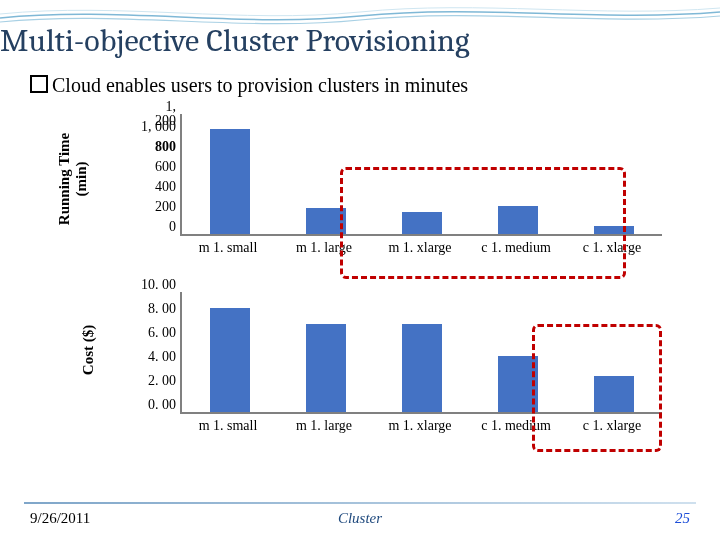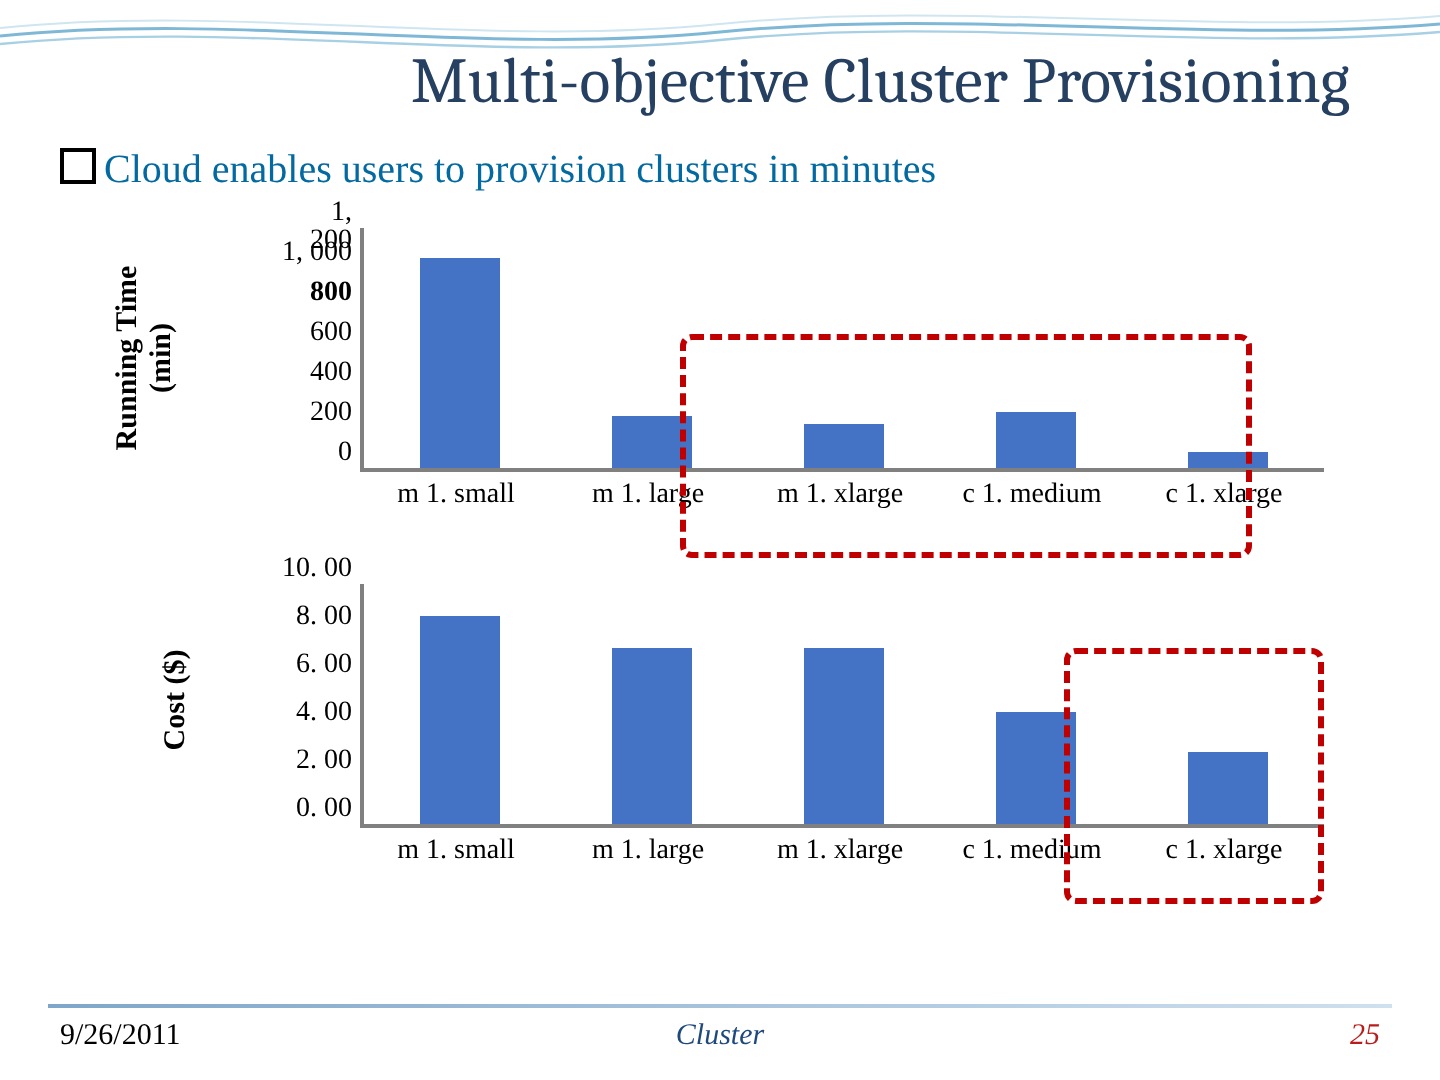--- a/index.html
+++ b/index.html
@@ -1,35 +1,35 @@
 <!DOCTYPE html>
 <html><head>
 <meta charset="utf-8">
 <style>
   html,body{margin:0;padding:0;width:720px;height:540px;font-family:Georgia,'Times New Roman',serif;background:#fff;overflow:hidden}
   .wave{position:absolute;top:0;left:0;width:720px;height:30px}
-  .title{position:absolute;top:22px;left:0;width:675px;text-align:right;font-size:32px;color:#254061;font-family:Cambria,Georgia,serif}
-  .bullet{position:absolute;top:74px;left:30px;font-size:20px;color:#0369a1}
+  .title{position:absolute;top:22px;left:0;width:675px;text-align:left;font-size:32px;color:#254061;font-family:Cambria,Georgia,serif}
+  .bullet{position:absolute;top:74px;left:30px;font-size:20px;color:#000000}
   .bullet-box{display:inline-block;width:14px;height:14px;border:2px solid #000;vertical-align:-1px;margin-right:4px}
   
   .chart{position:absolute}
   .ylabel{position:absolute;transform:rotate(-90deg);transform-origin:0 0;font-size:15px;font-weight:bold;font-family:'Times New Roman',serif;text-align:center}
   .ticks{position:absolute;text-align:right;font-size:14px;font-family:'Times New Roman',serif;line-height:1}
   .tick{position:absolute;right:0}
   .plot{position:absolute;border-left:2px solid #808080;border-bottom:2px solid #808080}
   .bar{position:absolute;bottom:0;background:#4472c4}
   .cats{position:absolute;font-size:14px;font-family:Liberation Serif, serif}
   .cat{position:absolute;text-align:center}
   .xgroup{position:absolute;font-size:15px;font-weight:bold;font-family:'Times New Roman',serif;text-align:center}
   .dashbox{position:absolute;border:3px dashed #c00000;border-radius:6px}
   .footer-line{position:absolute;left:24px;right:24px;top:502px;height:2px;background:linear-gradient(to right,#7fa6c9,#cfe0ee)}
   .ft{position:absolute;font-size:15px}
   .ft-date{left:30px;top:510px;color:#000}
   .ft-center{left:0;width:720px;top:510px;text-align:center;color:#1f497d;font-style:italic}
-  .ft-num{right:30px;top:510px;color:#b91c1c;font-style:italic}
+  .ft-num{right:30px;top:510px;color:#1d4ed8;font-style:italic}
 </style>
 </head>
 <body>
 
 <svg class="wave" viewBox="0 0 720 30" preserveAspectRatio="none">
   <path d="M0,18 C120,6 240,28 360,16 C480,4 600,22 720,12" stroke="#7fb8d6" stroke-width="1.5" fill="none"></path>
   <path d="M0,22 C120,10 240,32 360,20 C480,8 600,26 720,16" stroke="#a8d0e4" stroke-width="1.2" fill="none"></path>
   <path d="M0,14 C120,2 240,24 360,12 C480,0 600,18 720,8" stroke="#cfe6f1" stroke-width="1" fill="none"></path>
 </svg>
 

